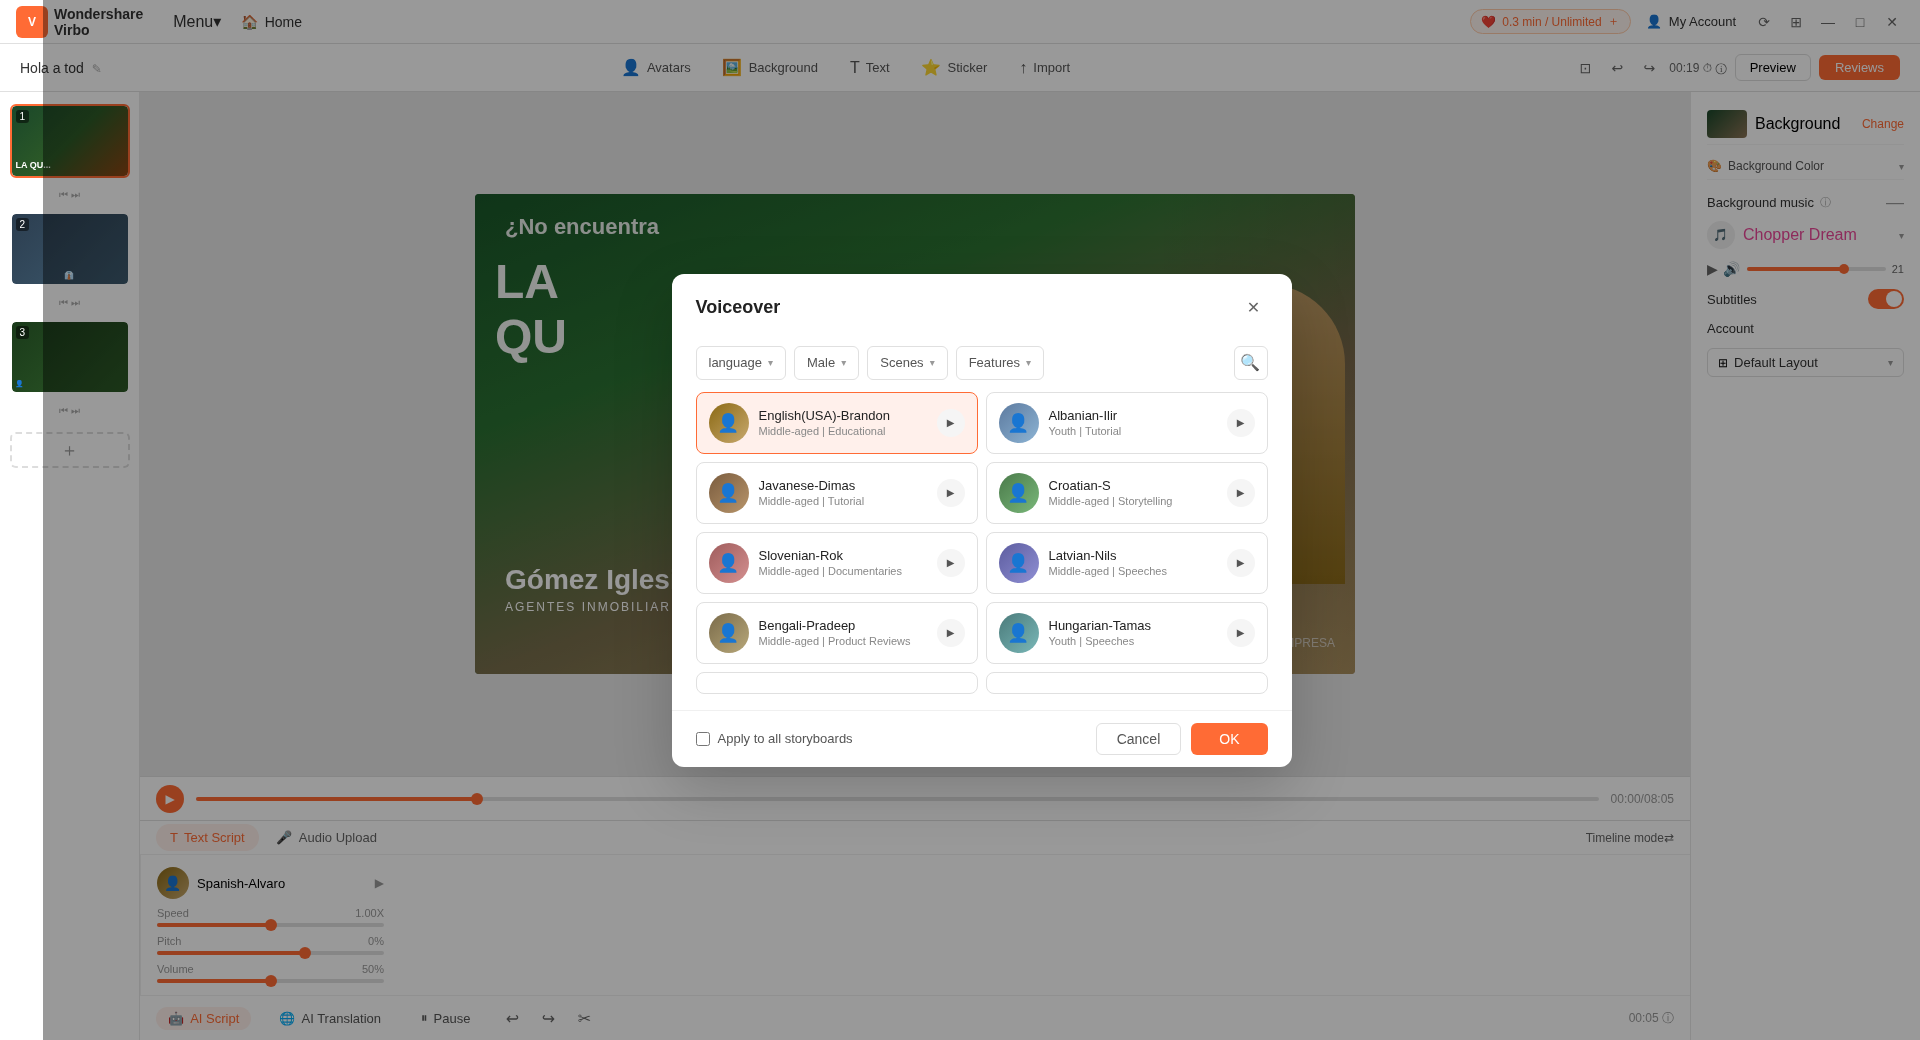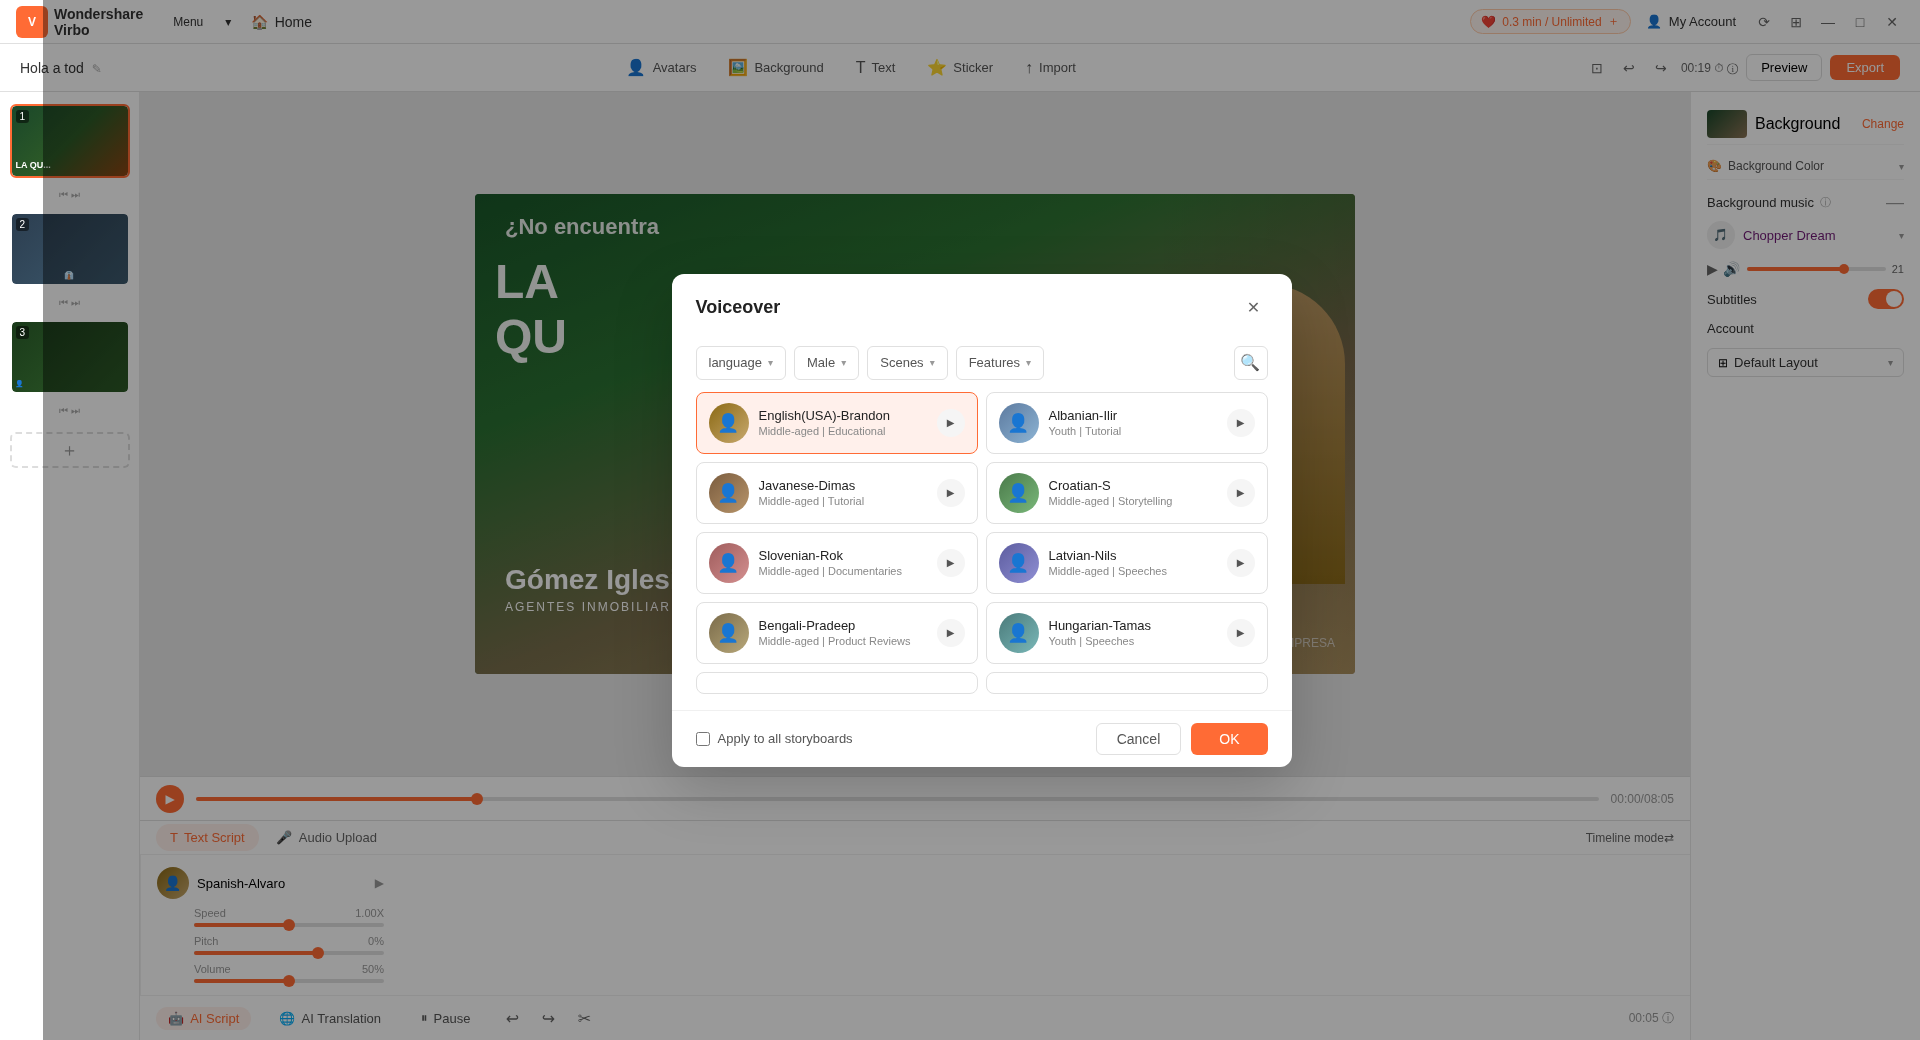--- a/index.html
+++ b/index.html
@@ -6,21 +6,21 @@
     body { font-family: -apple-system, BlinkMacSystemFont, 'Segoe UI', sans-serif; background: #f0f0f0; width: 1920px; height: 1040px; overflow: hidden; position: relative; }
 
     
     .top-bar {
       display: flex; align-items: center; background: #fff; height: 44px;
       padding: 0 16px; border-bottom: 1px solid #e0e0e0; position: relative; z-index: 10;
     }
     .logo { display: flex; align-items: center; gap: 6px; margin-right: 20px; }
     .logo-icon { width: 32px; height: 32px; background: #ff6b35; border-radius: 6px; display: flex; align-items: center; justify-content: center; color: white; font-size: 12px; font-weight: bold; }
     .logo-text { font-size: 14px; font-weight: 600; color: #333; }
-    .menu-btn { display: flex; align-items: center; gap: 22px; padding: 4px 10px; cursor: pointer; font-size: 12px; color: #333; }
+    .menu-btn { display: flex; align-items: center; gap: 0; padding: 4px 10px; cursor: pointer; font-size: 16px; color: #333; }
     .home-btn { display: flex; align-items: center; gap: 6px; padding: 4px 10px; cursor: pointer; font-size: 14px; color: #333; }
     .top-right { margin-left: auto; display: flex; align-items: center; gap: 16px; }
     .credit-badge { display: flex; align-items: center; gap: 6px; background: #fff5f0; border: 1px solid #ffccaa; border-radius: 16px; padding: 3px 10px; font-size: 12px; color: #ff6b35; }
     .account-btn { display: flex; align-items: center; gap: 6px; font-size: 13px; color: #333; cursor: pointer; }
     .window-controls { display: flex; gap: 8px; }
     .win-btn { width: 24px; height: 24px; display: flex; align-items: center; justify-content: center; cursor: pointer; font-size: 14px; color: #666; border-radius: 4px; }
 
     
     .second-bar {
       display: flex; align-items: center; background: #fff; height: 48px;
@@ -67,38 +67,38 @@
     .bottom-panel { background: #fff; border-top: 1px solid #e0e0e0; height: 220px; display: flex; flex-direction: column; }
     .bottom-tabs { display: flex; align-items: center; border-bottom: 1px solid #f0f0f0; padding: 0 16px; height: 40px; gap: 4px; }
     .bottom-tab { display: flex; align-items: center; gap: 6px; padding: 6px 14px; border-radius: 20px; cursor: pointer; font-size: 13px; color: #666; }
     .bottom-tab.active { background: #fff0eb; color: #ff6b35; }
     .bottom-content { flex: 1; display: flex; }
     .script-area { flex: 1; padding: 12px 16px; font-size: 13px; color: #333; line-height: 1.6; }
     .voice-panel { width: 260px; border-left: 1px solid #f0f0f0; padding: 12px 16px; display: flex; flex-direction: column; gap: 8px; }
     .voice-info { display: flex; align-items: center; gap: 8px; }
     .voice-avatar { width: 32px; height: 32px; border-radius: 50%; background: #ddd; overflow: hidden; }
     .voice-name { font-size: 13px; font-weight: 500; }
-    .speed-control { display: flex; flex-direction: column; gap: 4px; margin-left: 37px; }
+    .speed-control { display: flex; flex-direction: column; gap: 4px; }
     .control-label { font-size: 11px; color: #999; display: flex; justify-content: space-between; }
     .slider-track { height: 4px; background: #e0e0e0; border-radius: 2px; position: relative; }
     .slider-fill { height: 100%; background: #ff6b35; border-radius: 2px; }
     .slider-thumb { width: 12px; height: 12px; background: #ff6b35; border-radius: 50%; position: absolute; top: -4px; transform: translateX(-50%); }
 
     
     .right-panel { width: 230px; background: #fff; border-left: 1px solid #e8e8e8; padding: 12px 16px; display: flex; flex-direction: column; gap: 12px; overflow-y: auto; }
     .right-section { display: flex; flex-direction: column; gap: 8px; }
     .bg-preview { display: flex; align-items: center; gap: 8px; }
     .bg-thumb { width: 40px; height: 28px; background: linear-gradient(135deg, #1a472a, #8b7355); border-radius: 4px; }
     .change-link { font-size: 12px; color: #ff6b35; cursor: pointer; }
     .section-row { display: flex; align-items: center; justify-content: space-between; padding: 6px 0; border-bottom: 1px solid #f5f5f5; }
     .section-row-label { font-size: 12px; color: #555; display: flex; align-items: center; gap: 6px; }
     .chevron { font-size: 10px; color: #999; }
     .music-item { display: flex; align-items: center; gap: 8px; }
     .music-icon { width: 28px; height: 28px; border-radius: 50%; background: #f0f0f0; display: flex; align-items: center; justify-content: center; font-size: 12px; }
-    .music-name { font-size: 13px; color: #701a75; }
+    .music-name { font-size: 16px; color: #ec4899; }
     .music-controls { display: flex; align-items: center; gap: 6px; margin-top: 4px; }
     .play-small { font-size: 14px; cursor: pointer; color: #666; }
     .vol-slider { flex: 1; height: 4px; background: #e0e0e0; border-radius: 2px; position: relative; }
     .vol-fill { height: 100%; background: #ff6b35; border-radius: 2px; width: 70%; }
     .vol-num { font-size: 11px; color: #666; }
     .subtitles-row { display: flex; align-items: center; justify-content: space-between; }
     .toggle { width: 36px; height: 20px; background: #ff6b35; border-radius: 10px; position: relative; cursor: pointer; }
     .toggle-thumb { width: 16px; height: 16px; background: white; border-radius: 50%; position: absolute; top: 2px; right: 2px; }
     .layout-dropdown { display: flex; align-items: center; justify-content: space-between; border: 1px solid #e0e0e0; border-radius: 6px; padding: 6px 10px; cursor: pointer; }
 
@@ -219,21 +219,21 @@
   </div>
   <div class="toolbar-right">
     <div class="win-btn">⊡</div>
     <div class="win-btn">↩</div>
     <div class="win-btn">↪</div>
     <div class="time-display">
       <span>00:19</span>
       <span> ⏱ ⓘ</span>
     </div>
     <button class="preview-btn">Preview</button>
-    <button class="export-btn">Export</button>
+    <button class="export-btn">Reviews</button>
   </div>
 </div>
 
 <div class="main-layout">
 
   <div class="sidebar">
 
     <div class="storyboard-item active">
       <div class="thumb-placeholder thumb-1">
         <div style="position:absolute;bottom:4px;left:4px;right:17px;color:white;font-size:7px;line-height:1.3;">

